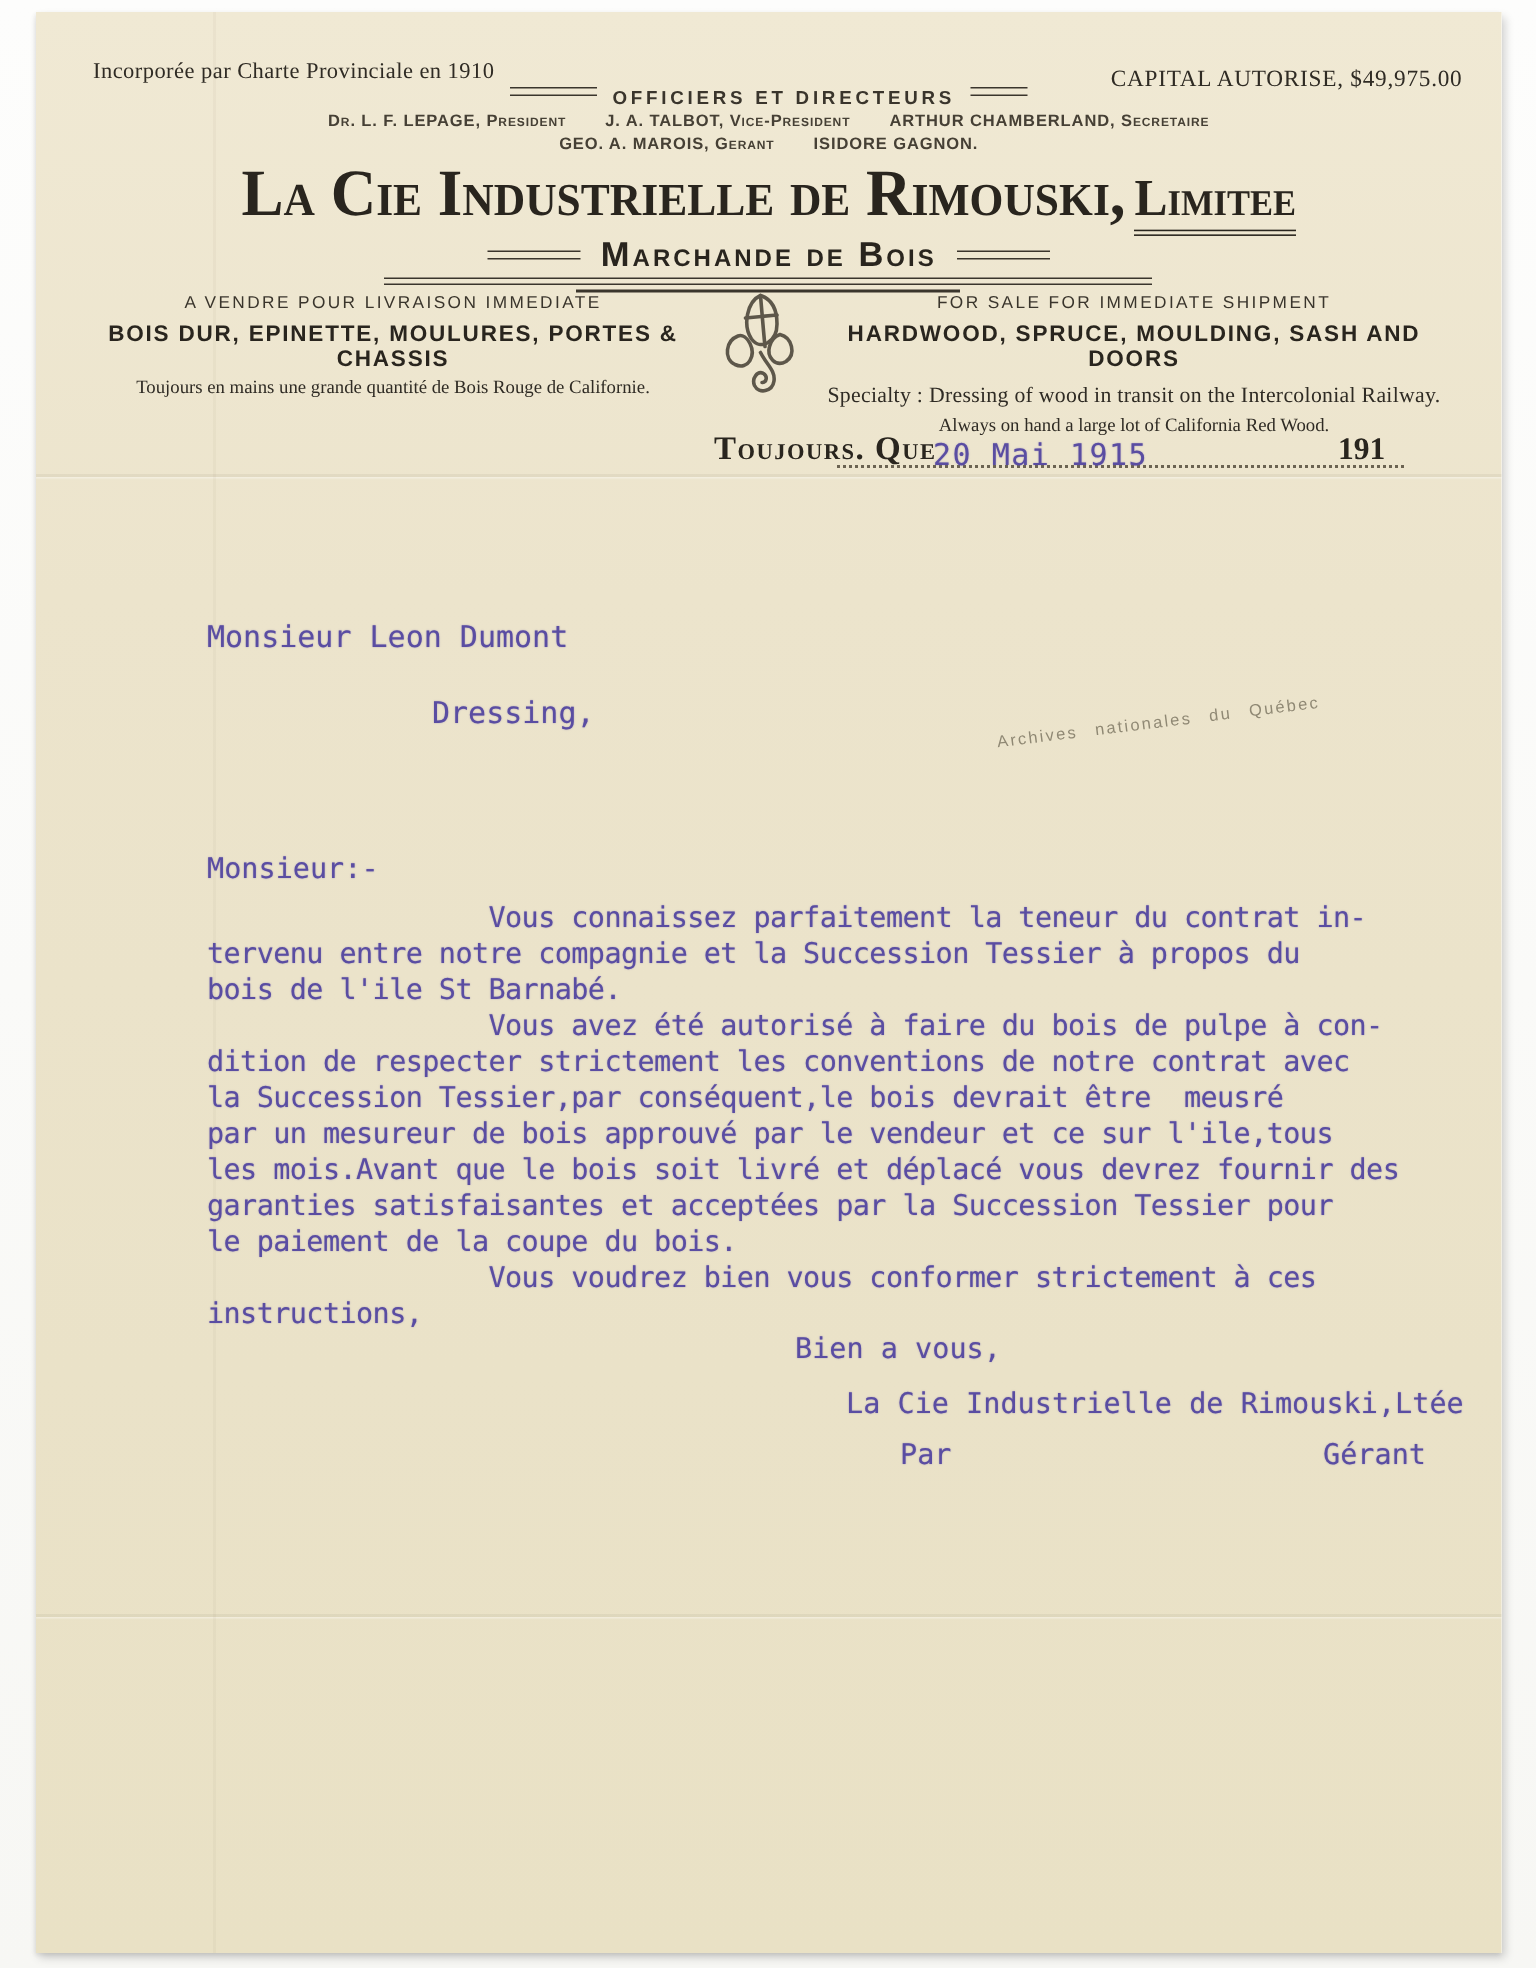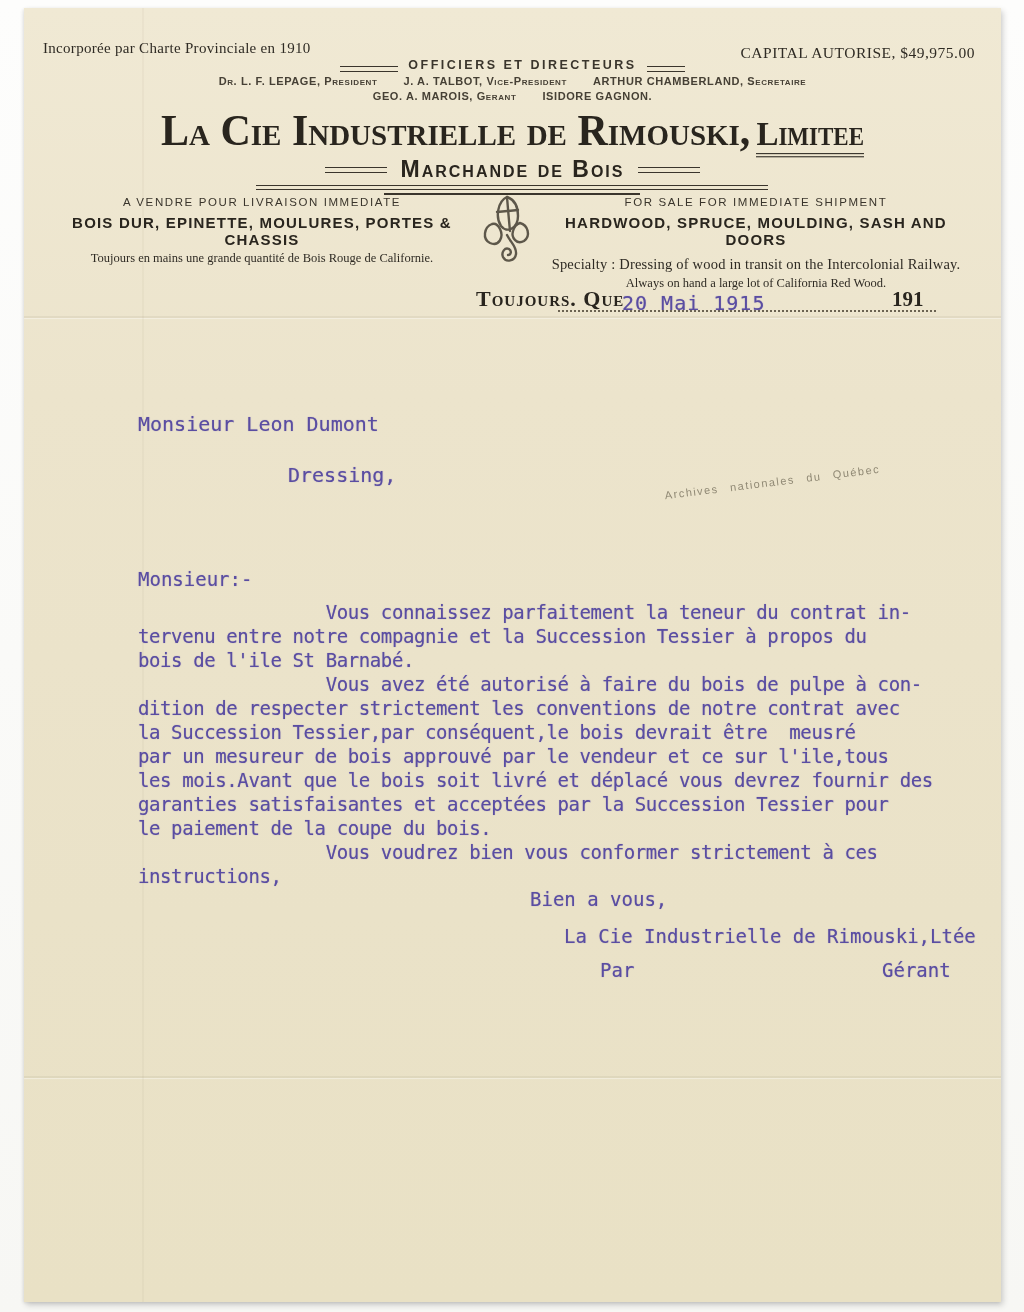--- a/index.html
+++ b/index.html
@@ -27,30 +27,30 @@
     background: rgba(90,80,60,0.07);
     box-shadow: 0 1px 1px rgba(255,255,255,0.4);
   }
   .fold-v {
     position: absolute; top: 0; height: 100%; width: 2px;
     background: rgba(90,80,60,0.04);
   }
 
   
   .inc-note {
-    position: absolute; left: 19px; top: 32px;
+    position: absolute; left: 38px; top: 32px;
     font-size: 15px; letter-spacing: 0.3px;
   }
   .capital-note {
     position: absolute; right: 26px; top: 36px;
     font-size: 15.5px; letter-spacing: 0.5px;
   }
   .officers { position: absolute; left: 0; top: 50px; width: 100%; text-align: center; }
   .off-head {
-    display: flex; align-items: flex-end; justify-content: center;
+    display: flex; align-items: flex-start; justify-content: center;
     font-family: "Liberation Sans", sans-serif;
     font-size: 12.5px; letter-spacing: 2.5px; font-weight: bold; color: #3a352c;
   }
   .rule-dbl {
     display: inline-block; height: 6px;
     border-top: 1.5px solid #3a352c; border-bottom: 1.5px solid #3a352c;
   }
   .off-head .rule-dbl { width: 58px; margin: 0 10px; }
   .off-head .rule-dbl.right { width: 38px; }
   .off-line {

